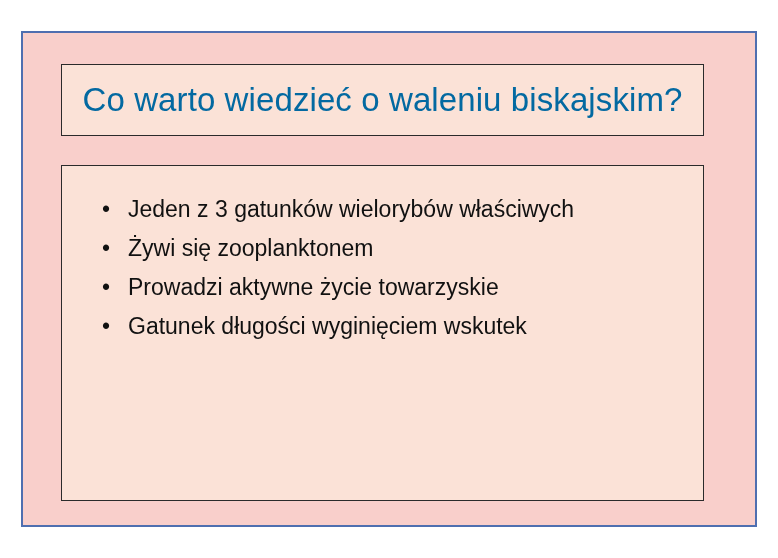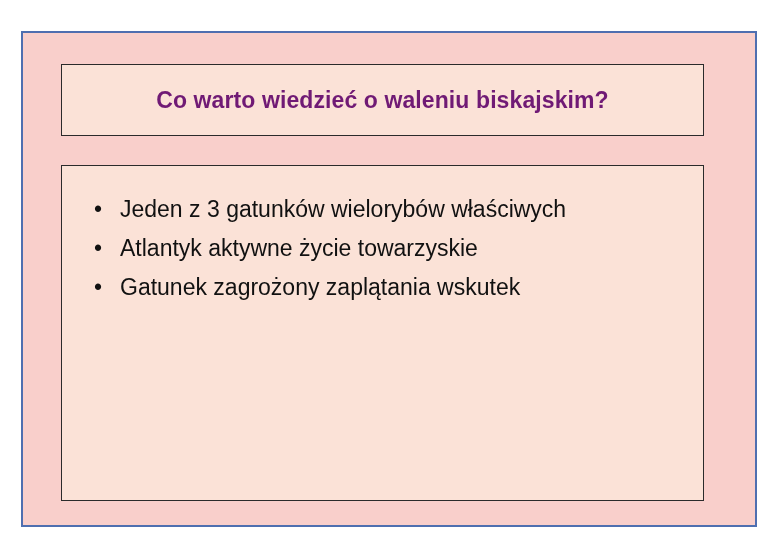--- a/index.html
+++ b/index.html
@@ -30,36 +30,36 @@
     width: 643px;
     height: 72px;
     box-sizing: border-box;
     background: #fbe2d7;
     border: 1px solid #2b2b2b;
     display: flex;
     align-items: center;
     justify-content: center;
   }
   .title-text {
-    font-size: 23px;
-    font-weight: bold;
-    color: #701a75;
+    font-size: 33px;
+    font-weight: normal;
+    color: #0369a1;
     letter-spacing: 0.1px;
     white-space: nowrap;
   }
   .body-box {
     position: absolute;
     left: 38px;
     top: 132px;
     width: 643px;
     height: 336px;
     box-sizing: border-box;
     background: #fbe2d7;
     border: 1px solid #2b2b2b;
-    padding: 24px 28px 0 20px;
+    padding: 24px 28px 0 28px;
   }
   ul.bullets {
     list-style: none;
     margin: 0;
     padding: 0;
   }
   ul.bullets li {
     position: relative;
     padding-left: 38px;
     font-size: 23px;
@@ -87,21 +87,24 @@
   <div class="title-box">
     <span class="title-text">Co warto wiedzieć o waleniu biskajskim?</span>
   </div>
 
   <div class="body-box">
     <ul class="bullets">
       <li>
         <span class="bullet-cont">Jeden z 3 gatunków wielorybów właściwych</span>
       </li>
       <li>
-        <span class="bullet-cont">Atlantyk aktywne życie towarzyskie</span>
+        <span class="bullet-cont">Żywi się zooplanktonem</span>
       </li>
       <li>
-        <span class="bullet-cont">Gatunek zagrożony zaplątania wskutek</span>
+        <span class="bullet-cont">Prowadzi aktywne życie towarzyskie</span>
+      </li>
+      <li>
+        <span class="bullet-cont">Gatunek długości wyginięciem wskutek</span>
       </li>
     </ul>
   </div>
 
 </div>
 
 </body></html>

